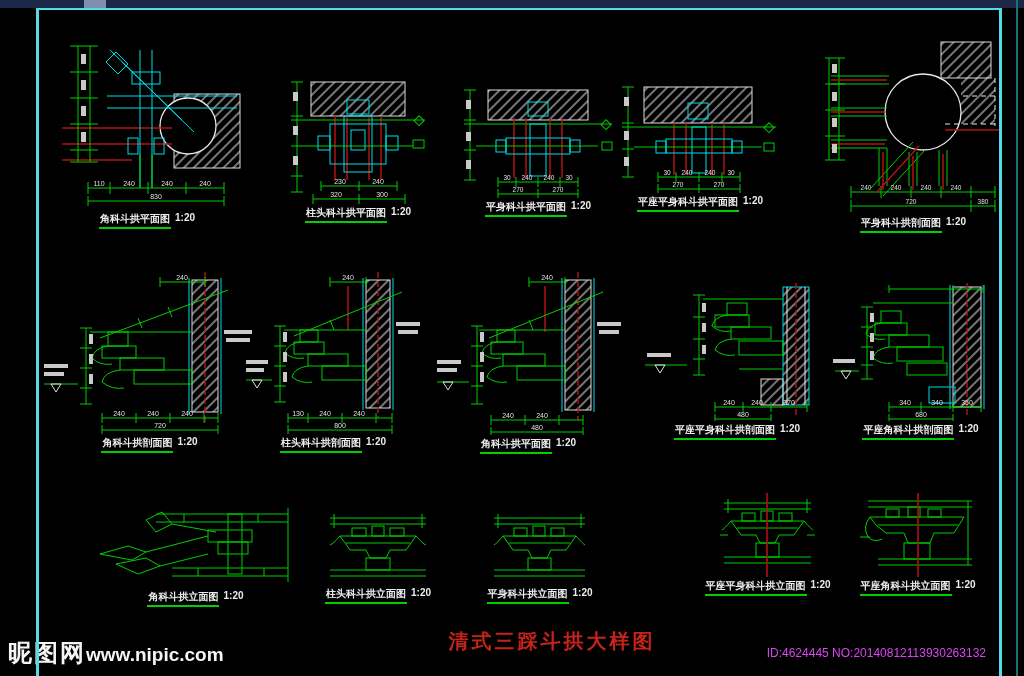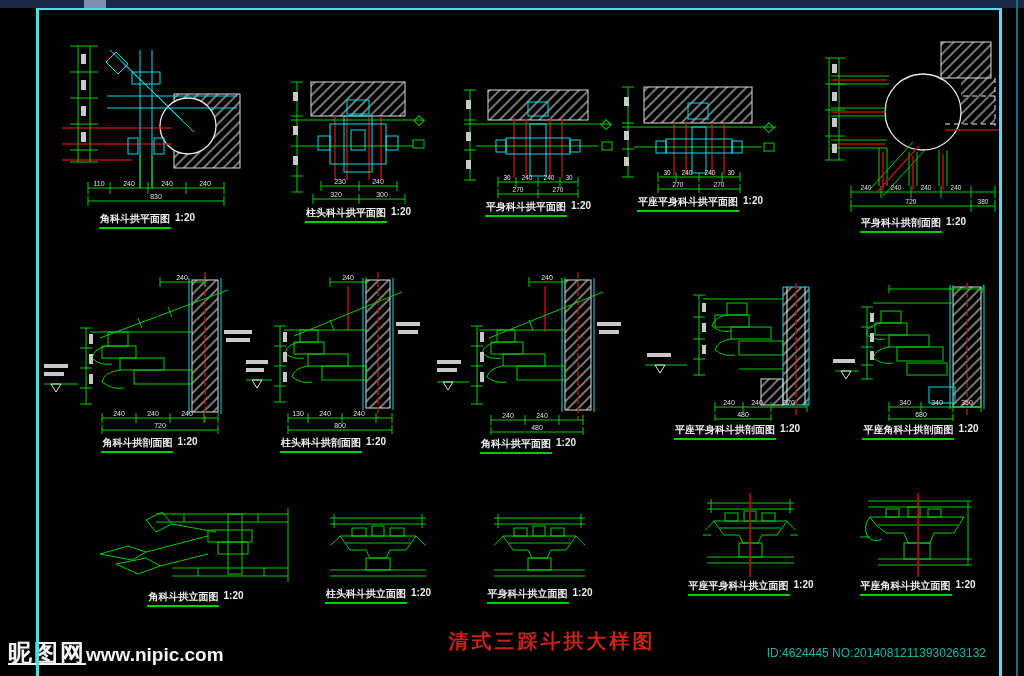--- a/index.html
+++ b/index.html
@@ -19,23 +19,23 @@
   .cell svg{display:block;}
   .dlabel{display:flex;justify-content:center;white-space:nowrap;margin-top:2px;
           font-size:10px;font-weight:bold;color:#ececec;}
   .lt{border-bottom:2px solid #00cf00;padding:0 1px 1px;}
   .ls{margin-left:4px;}
   
   #main-title{left:552px;top:628px;transform:translateX(-50%);color:#c7231a;
     font-family:"Liberation Serif",serif;font-size:20px;font-weight:bold;
     letter-spacing:3px;white-space:nowrap;z-index:6;}
   #watermark{left:8px;top:637px;color:#f5f5f5;z-index:5;white-space:nowrap;}
-  #wm-logo{font-size:24px;font-weight:800;letter-spacing:2px;text-decoration:underline;}
+  #wm-logo{font-size:24px;font-weight:800;letter-spacing:2px;}
   #wm-site{font-size:19px;font-weight:bold;}
-  #footer-id{right:38px;top:646px;color:#14b8a6;font-size:12px;z-index:5;}
+  #footer-id{right:38px;top:646px;color:#d946ef;font-size:12px;z-index:5;}
   svg text{font-family:"Liberation Sans",sans-serif;}
 </style>
 </head>
 <body>
 
 <svg width="0" height="0" style="position:absolute">
   <defs>
     <pattern id="hx" patternUnits="userSpaceOnUse" width="7" height="7" patternTransform="rotate(45)">
       <line x1="3" y1="0" x2="3" y2="7" stroke="#d9d9d9" stroke-width="1.1"></line>
     </pattern>
@@ -726,21 +726,21 @@
       <path d="M11,26 q-7,8 -9,9"></path>
         <path d="M84,26 q7,8 9,9"></path>
     </g>
   </svg>
   <div class="dlabel">
     <span class="lt">平身科斗拱立面图</span>
     <span class="ls">1:20</span>
   </div>
 </div>
 
-<div class="cell" style="left:703px;top:493px;width:95px;">
+<div class="cell" style="left:720px;top:493px;width:95px;">
   <svg width="95" height="84" viewBox="0 0 95 84">
     <g stroke="#00cf00" fill="none">
       <line x1="4" y1="10" x2="91" y2="10"></line>
         <line x1="4" y1="16" x2="91" y2="16"></line>
       <line x1="8" y1="6" x2="8" y2="20"></line>
         <line x1="87" y1="6" x2="87" y2="20"></line>
       <line x1="4" y1="64" x2="91" y2="64"></line>
         <line x1="4" y1="70" x2="91" y2="70"></line>
       <line x1="0" y1="42" x2="8" y2="42"></line>
         <line x1="87" y1="42" x2="95" y2="42"></line>

